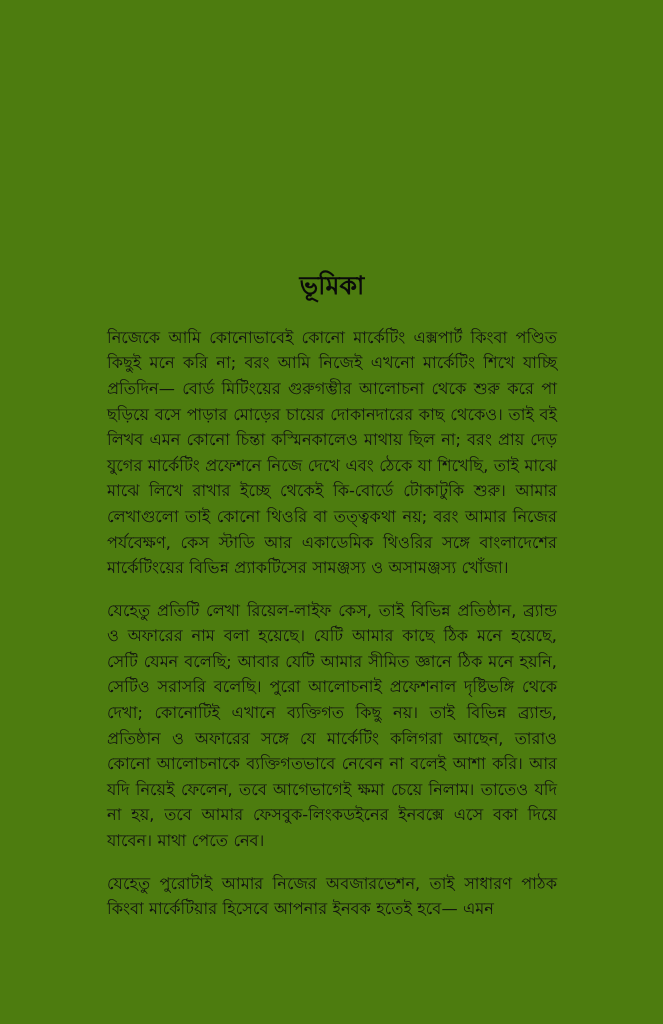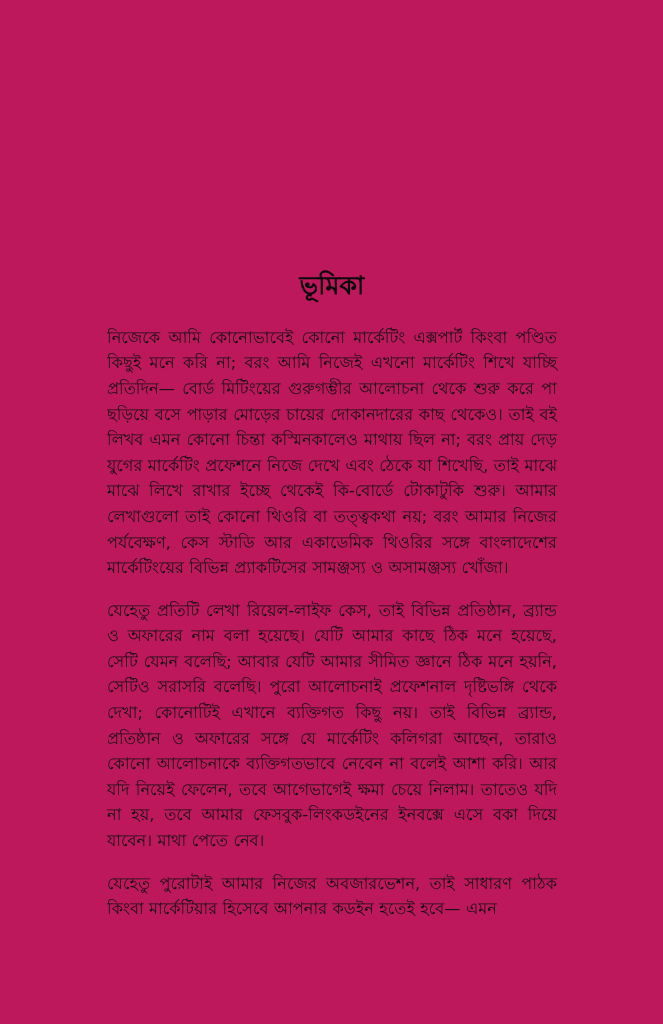--- a/index.html
+++ b/index.html
@@ -57,25 +57,25 @@
     hyphens: none;
   }
 
   .body-para:last-child {
     margin-bottom: 0;
   }
 </style>
 </head>
 <body>
 
-<div class="page" style="background: #be185d; color: rgb(17, 17, 17);">
+<div class="page" style="background: #4d7c0f; color: rgb(17, 17, 17);">
   <div class="content">
 
     <h1 class="chapter-title">ভূমিকা</h1>
 
     <p class="body-para">নিজেকে আমি কোনোভাবেই কোনো মার্কেটিং এক্সপার্ট কিংবা পণ্ডিত কিছুই মনে করি না; বরং আমি নিজেই এখনো মার্কেটিং শিখে যাচ্ছি প্রতিদিন— বোর্ড মিটিংয়ের গুরুগম্ভীর আলোচনা থেকে শুরু করে পা ছড়িয়ে বসে পাড়ার মোড়ের চায়ের দোকানদারের কাছ থেকেও। তাই বই লিখব এমন কোনো চিন্তা কস্মিনকালেও মাথায় ছিল না; বরং প্রায় দেড় যুগের মার্কেটিং প্রফেশনে নিজে দেখে এবং ঠেকে যা শিখেছি, তাই মাঝে মাঝে লিখে রাখার ইচ্ছে থেকেই কি-বোর্ডে টোকাটুকি শুরু। আমার লেখাগুলো তাই কোনো থিওরি বা তত্ত্বকথা নয়; বরং আমার নিজের পর্যবেক্ষণ, কেস স্টাডি আর একাডেমিক থিওরির সঙ্গে বাংলাদেশের মার্কেটিংয়ের বিভিন্ন প্র্যাকটিসের সামঞ্জস্য ও অসামঞ্জস্য খোঁজা।</p>
 
     <p class="body-para">যেহেতু প্রতিটি লেখা রিয়েল-লাইফ কেস, তাই বিভিন্ন প্রতিষ্ঠান, ব্র্যান্ড ও অফারের নাম বলা হয়েছে। যেটি আমার কাছে ঠিক মনে হয়েছে, সেটি যেমন বলেছি; আবার যেটি আমার সীমিত জ্ঞানে ঠিক মনে হয়নি, সেটিও সরাসরি বলেছি। পুরো আলোচনাই প্রফেশনাল দৃষ্টিভঙ্গি থেকে দেখা; কোনোটিই এখানে ব্যক্তিগত কিছু নয়। তাই বিভিন্ন ব্র্যান্ড, প্রতিষ্ঠান ও অফারের সঙ্গে যে মার্কেটিং কলিগরা আছেন, তারাও কোনো আলোচনাকে ব্যক্তিগতভাবে নেবেন না বলেই আশা করি। আর যদি নিয়েই ফেলেন, তবে আগেভাগেই ক্ষমা চেয়ে নিলাম। তাতেও যদি না হয়, তবে আমার ফেসবুক-লিংকডইনের ইনবক্সে এসে বকা দিয়ে যাবেন। মাথা পেতে নেব।</p>
 
-    <p class="body-para">যেহেতু পুরোটাই আমার নিজের অবজারভেশন, তাই সাধারণ পাঠক কিংবা মার্কেটিয়ার হিসেবে আপনার কডইন হতেই হবে— এমন</p>
+    <p class="body-para">যেহেতু পুরোটাই আমার নিজের অবজারভেশন, তাই সাধারণ পাঠক কিংবা মার্কেটিয়ার হিসেবে আপনার ইনবক হতেই হবে— এমন</p>
 
   </div>
 </div>
 
 </body></html>

